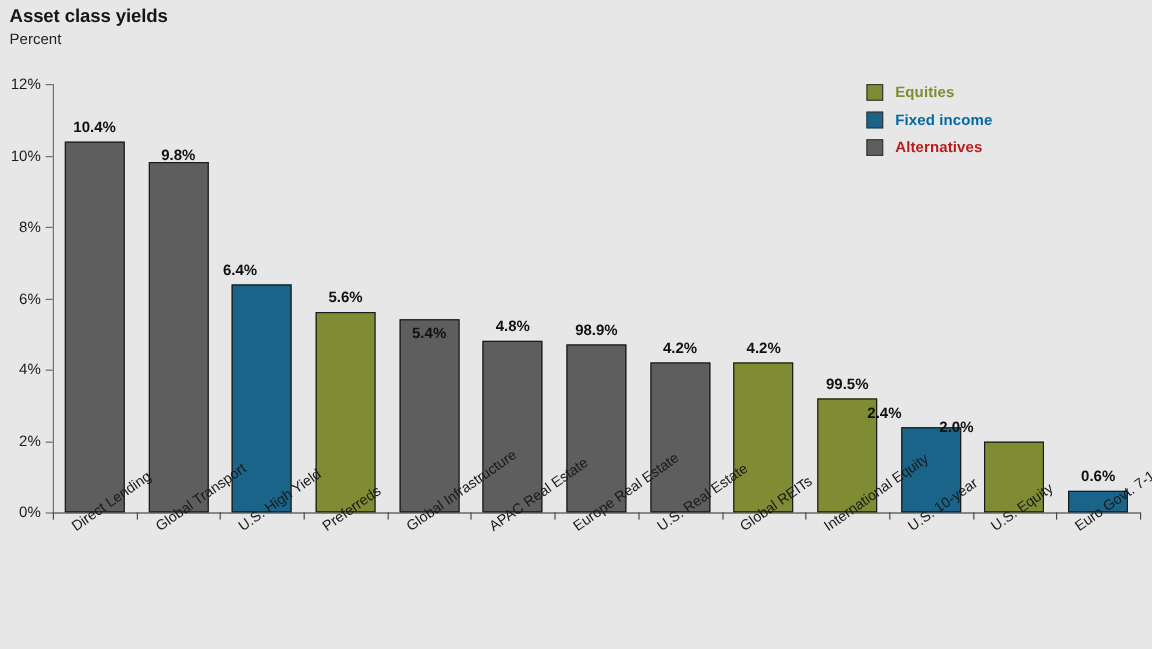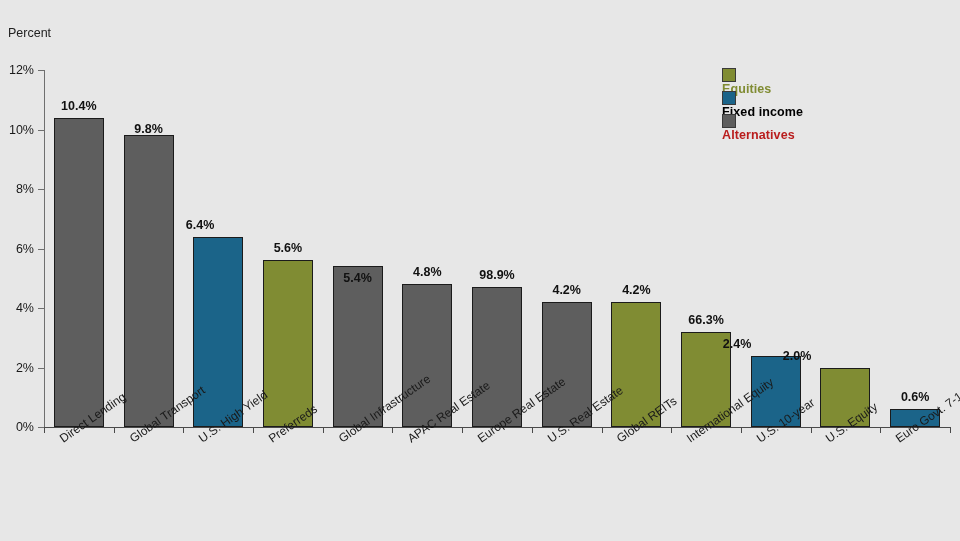--- a/index.html
+++ b/index.html
@@ -19,21 +19,21 @@
     font-size:15.5px;font-weight:bold;letter-spacing:-0.1px;
     color:#161616;
   }
   .subtitle{
     position:absolute;left:8px;top:26px;
     font-size:12.5px;color:#222;
   }
 
   
   .legend{position:absolute;left:722px;top:68px;}
-  .legend-row{display:flex;align-items:flex-start;height:18px;margin-bottom:5px;flex-direction:column;}
+  .legend-row{display:flex;align-items:center;height:18px;margin-bottom:5px;}
   .legend-swatch{
     width:14px;height:14px;border:1px solid #3a3a3a;box-sizing:border-box;
     margin-right:10px;flex:0 0 auto;
   }
   .legend-label{font-size:12.5px;font-weight:bold;letter-spacing:0.1px;}
 
   
   
   .plot{
     position:absolute;
@@ -82,30 +82,31 @@
     transform:rotate(-35deg);
     color:#1a1a1a;
   }
   .cat-anchor{position:absolute;top:434px;}
 </style>
 </head>
 <body>
 
 <div id="chart-root">
 
+  <div class="title">Asset class yields</div>
   <div class="subtitle">Percent</div>
 
   <div class="legend" id="legend">
       <div class="legend-row">
         <span class="legend-swatch" style="background: rgb(128, 140, 51);"></span>
         <span class="legend-label" style="color: rgb(128, 140, 51);">Equities</span>
       </div>
       <div class="legend-row">
         <span class="legend-swatch" style="background: rgb(27, 100, 137);"></span>
-        <span class="legend-label" style="color: #000000;">Fixed income</span>
+        <span class="legend-label" style="color: #0369a1;">Fixed income</span>
       </div>
       <div class="legend-row">
         <span class="legend-swatch" style="background: rgb(94, 94, 94);"></span>
         <span class="legend-label" style="color: #b91c1c;">Alternatives</span>
       </div>
     </div>
 
   <div class="plot">
     <div class="axis-y"></div>
     <div class="axis-x"></div>
@@ -152,21 +153,21 @@
         <div class="bar-value" style="left: 313.615px; top: 191.35px; margin-top: 24px;">5.4%</div>
         <div class="bar" title="APAC Real Estate: 4.8%" style="left: 358.308px; width: 50px; height: 142.8px; background: rgb(94, 94, 94);"></div>
         <div class="bar-value" style="left: 383.308px; top: 209.2px;">4.8%</div>
         <div class="bar" title="Europe Real Estate: 4.7%" style="left: 428px; width: 50px; height: 139.825px; background: rgb(94, 94, 94);"></div>
         <div class="bar-value" style="left: 453px; top: 212.175px;">98.9%</div>
         <div class="bar" title="U.S. Real Estate: 4.2%" style="left: 497.692px; width: 50px; height: 124.95px; background: rgb(94, 94, 94);"></div>
         <div class="bar-value" style="left: 522.692px; top: 227.05px;">4.2%</div>
         <div class="bar" title="Global REITs: 4.2%" style="left: 567.385px; width: 50px; height: 124.95px; background: rgb(128, 140, 51);"></div>
         <div class="bar-value" style="left: 592.385px; top: 227.05px;">4.2%</div>
         <div class="bar" title="International Equity: 3.2%" style="left: 637.077px; width: 50px; height: 95.2px; background: rgb(128, 140, 51);"></div>
-        <div class="bar-value" style="left: 662.077px; top: 256.8px;">66.3%</div>
+        <div class="bar-value" style="left: 662.077px; top: 256.8px;">99.5%</div>
         <div class="bar" title="U.S. 10-year: 2.4%" style="left: 706.769px; width: 50px; height: 71.4px; background: rgb(27, 100, 137);"></div>
         <div class="bar-value" style="left: 693px; top: 280.6px;">2.4%</div>
         <div class="bar" title="U.S. Equity: 2.0%" style="left: 776.462px; width: 50px; height: 59.5px; background: rgb(128, 140, 51);"></div>
         <div class="bar-value" style="left: 753px; top: 292.5px;">2.0%</div>
         <div class="bar" title="Euro Govt. 7-10-year: 0.6%" style="left: 846.154px; width: 50px; height: 17.85px; background: rgb(27, 100, 137);"></div>
         <div class="bar-value" style="left: 871.154px; top: 334.15px;">0.6%</div>
       </div>
     <div id="x-axis-ticks">
         <div class="xtick" style="left: 0px;"></div>
         <div class="xtick" style="left: 70px;"></div>

